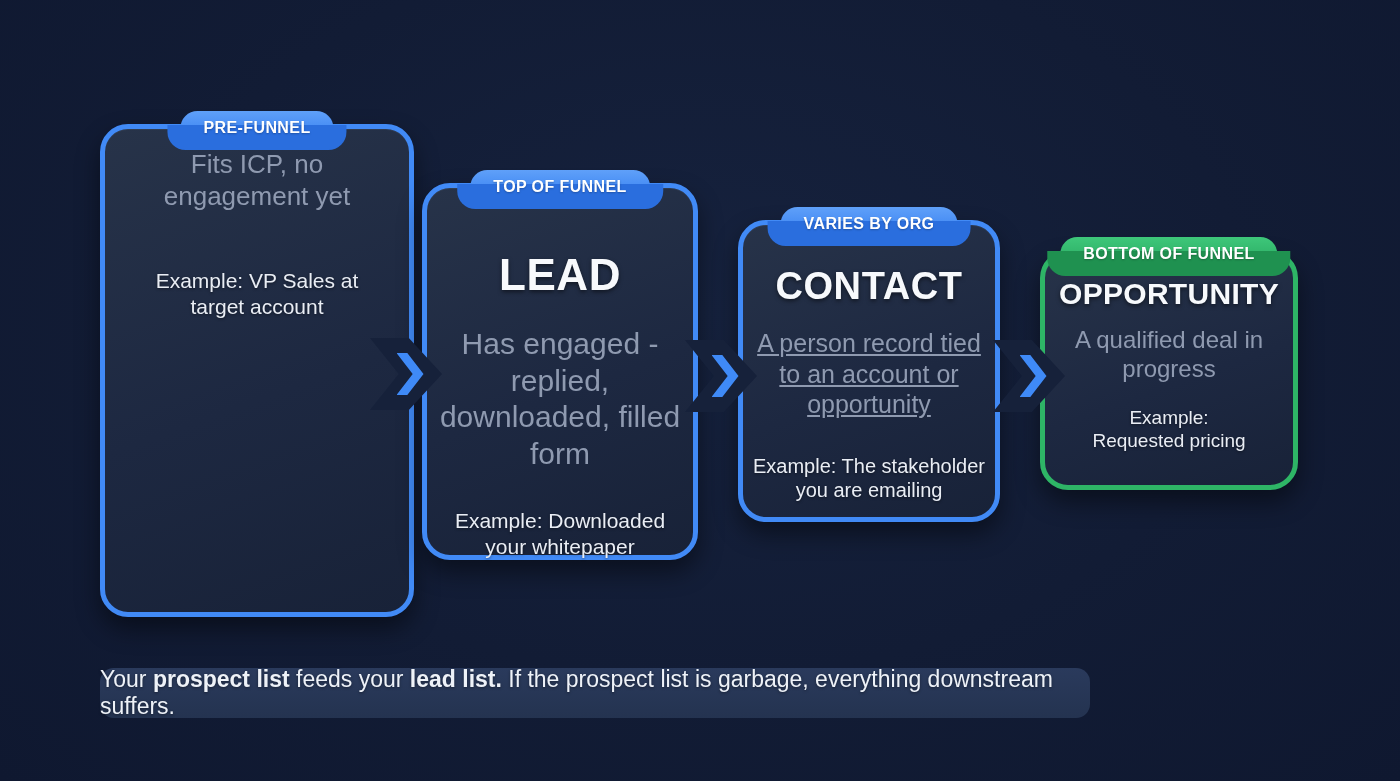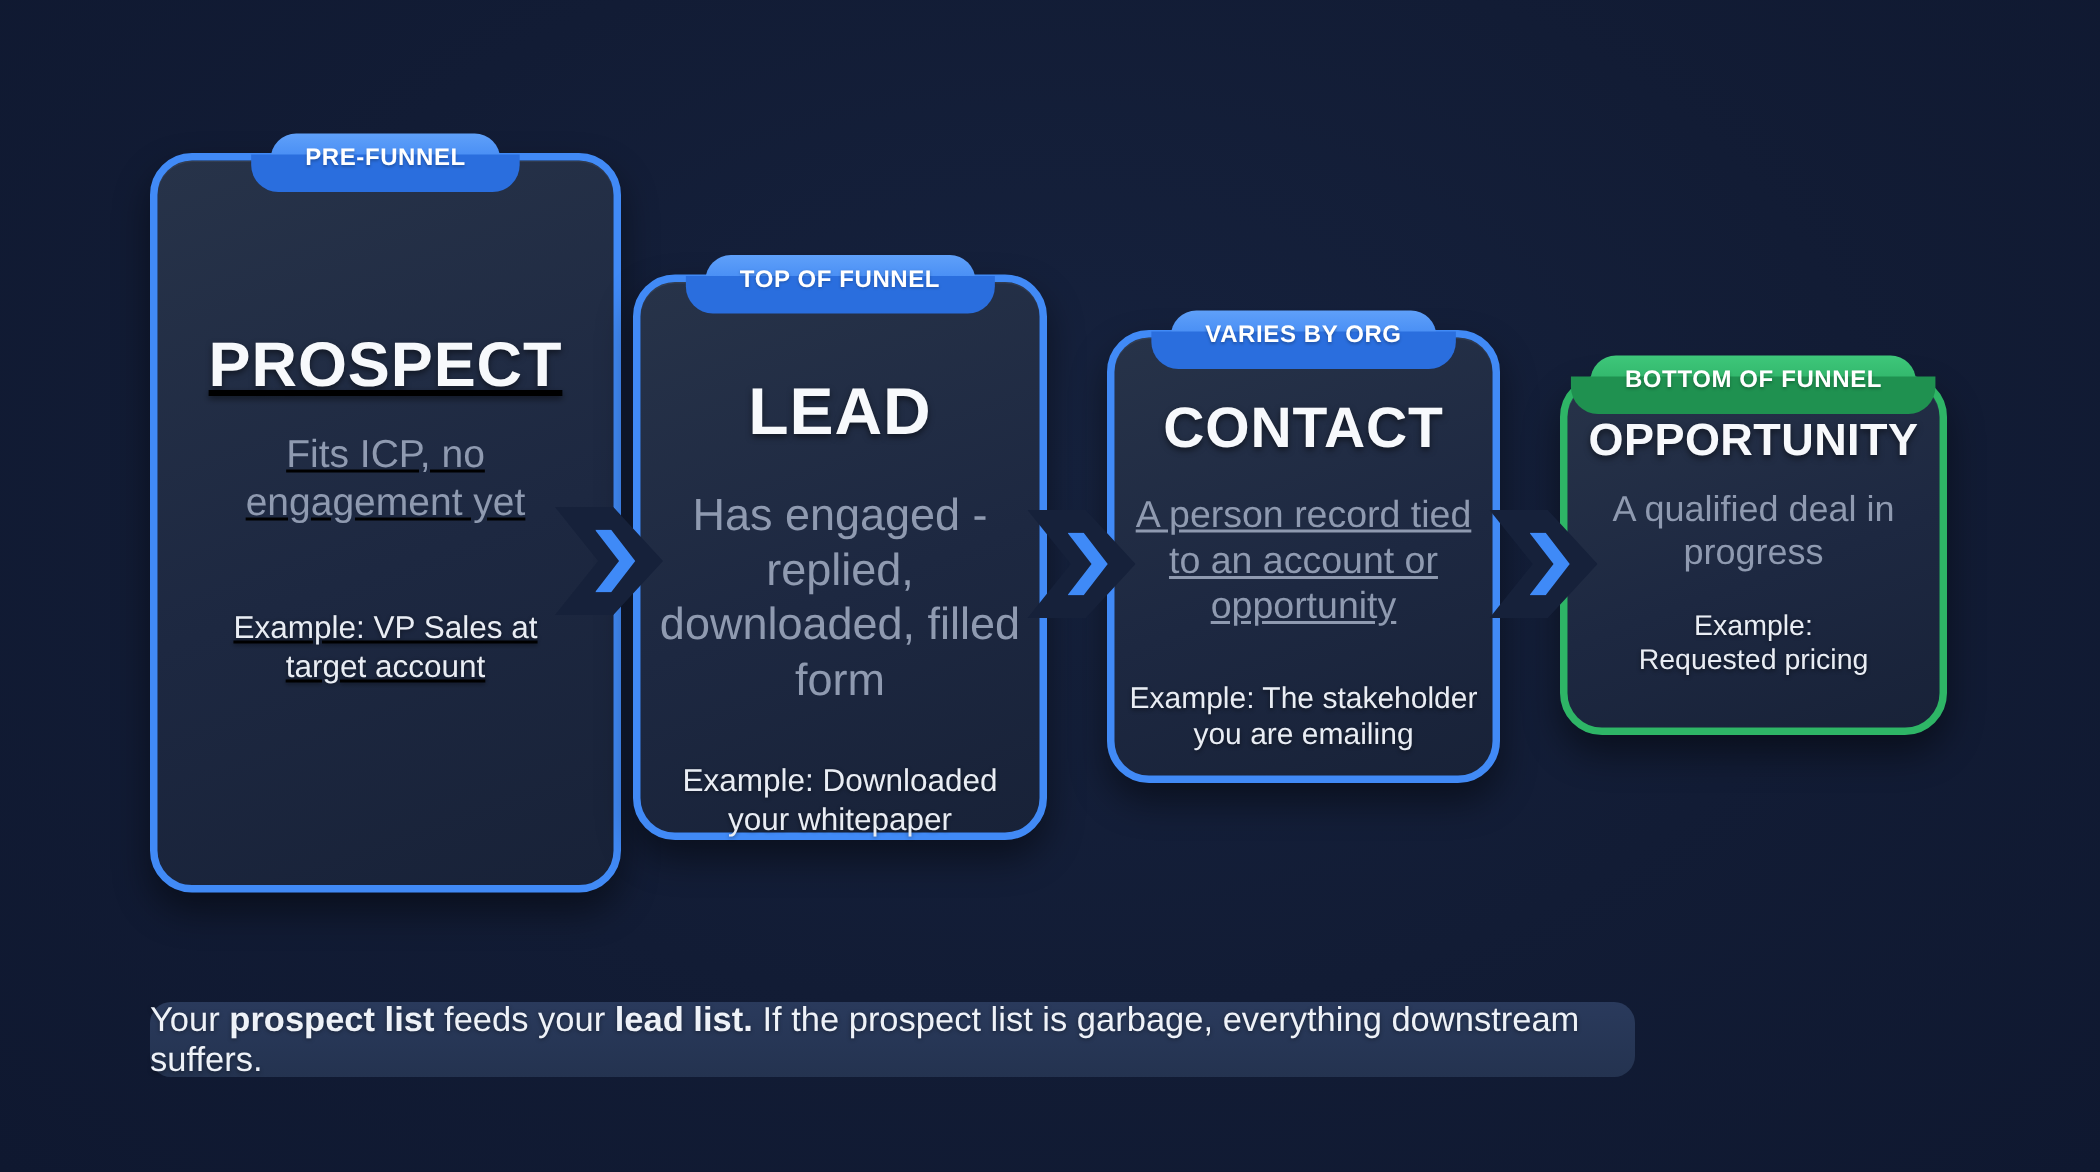--- a/index.html
+++ b/index.html
@@ -20,21 +20,21 @@
   .card {
     position: absolute;
     box-sizing: border-box;
     border: 5px solid var(--accent);
     border-radius: 28px;
     background: linear-gradient(160deg, #273349 0%, #1d2841 55%, #182238 100%);
     box-shadow: 0 12px 24px rgba(0,0,0,0.45), inset 0 1px 0 rgba(255,255,255,0.06);
     text-align: center;
     z-index: 1;
   }
-  .card1 { --accent:#418af6; left:100px;  top:102px; width:314px; height:493px;text-decoration:underline; }
+  .card1 { --accent:#418af6; left:100px;  top:124px; width:314px; height:493px; }
   .card2 { --accent:#418af6; left:422px;  top:183px; width:276px; height:377px; }
   .card3 { --accent:#418af6; left:738px;  top:220px; width:262px; height:302px; }
   .card4 { --accent:#2eb566; left:1040px; top:250px; width:258px; height:240px; }
 
   .badge {
     position: absolute;
     top: -18px;
     left: 50%;
     transform: translateX(-50%);
     padding: 8px 23px;
@@ -140,21 +140,20 @@
   }
   .footer .b { font-weight: 700; }
 </style>
 </head>
 <body>
 
 <div class="canvas">
 
   <div class="card card1">
     <div class="badge">PRE-FUNNEL</div>
-    <div class="title">PROSPECT</div>
     <div class="desc">Fits ICP, no engagement yet</div>
     <div class="example">Example: VP Sales at target account</div>
   </div>
 
   <div class="card card2">
     <div class="badge">TOP OF FUNNEL</div>
     <div class="title">LEAD</div>
     <div class="desc">Has engaged - replied, downloaded, filled form</div>
     <div class="example">Example: Downloaded your whitepaper</div>
   </div>

